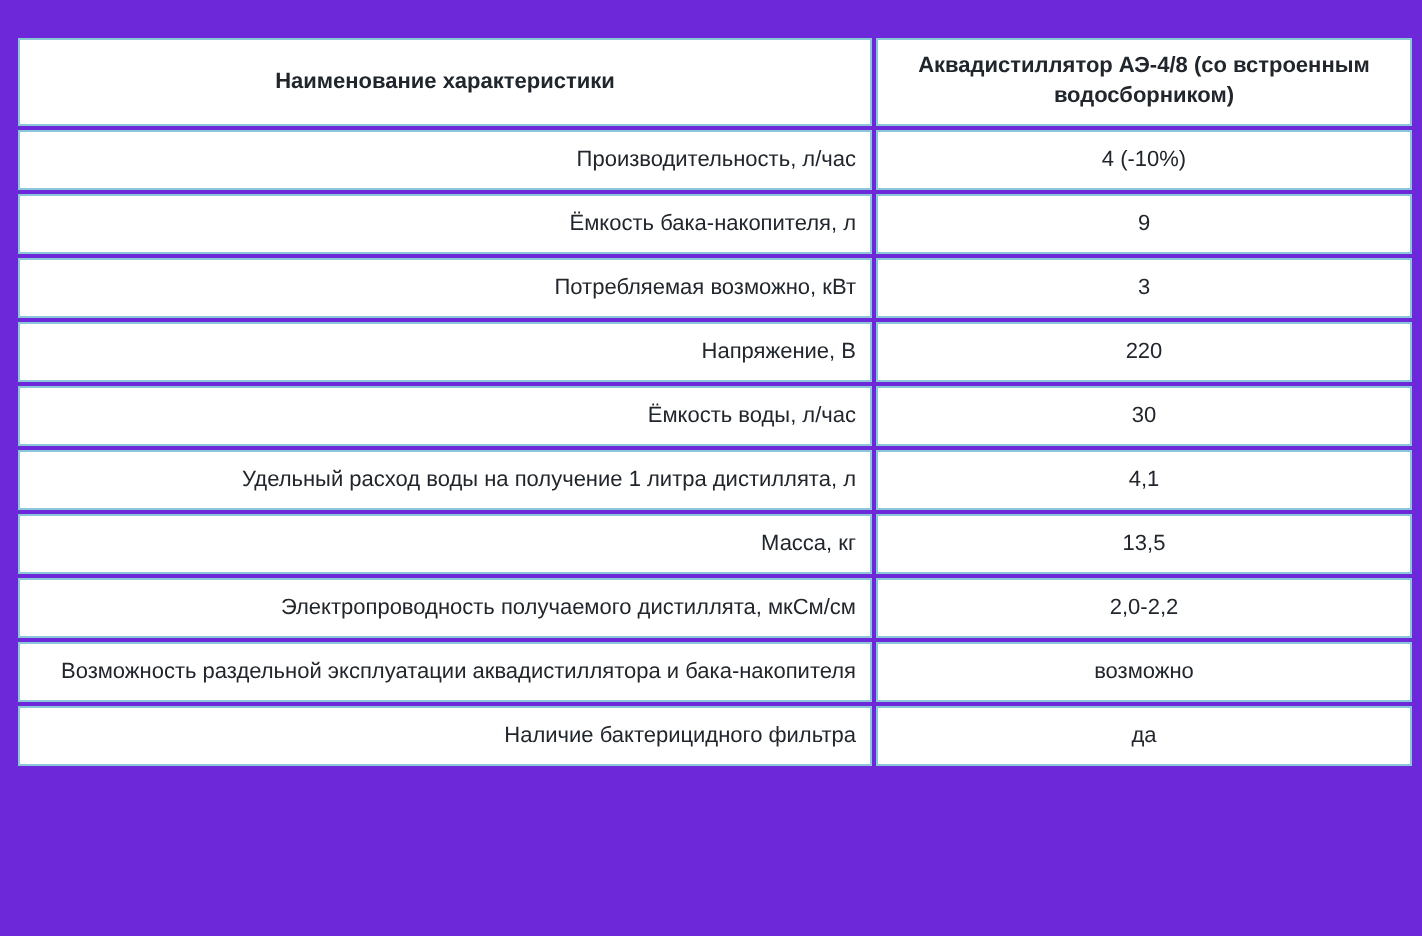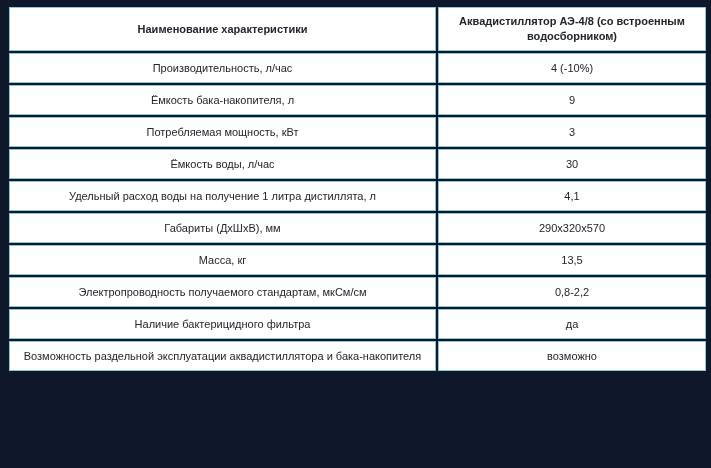--- a/index.html
+++ b/index.html
@@ -5,22 +5,22 @@
   html, body {
     margin: 0;
     padding: 0;
     background: #ffffff;
     font-family: "Liberation Sans", sans-serif;
   }
   .page {
     width: 711px;
     height: 468px;
     box-sizing: border-box;
-    padding: 5px 7px;
-    background: #0f172a;
+    padding: 17px 7px;
+    background: #6d28d9;
   }
   table.specs {
     border-collapse: separate;
     border-spacing: 2px;
     width: 697px;
     table-layout: fixed;
   }
   table.specs th,
   table.specs td {
     border: 1px solid #8cc7d7;
@@ -32,21 +32,21 @@
     vertical-align: middle;
     box-sizing: border-box;
     overflow-wrap: break-word;
   }
   table.specs th {
     font-weight: bold;
     text-align: center;
     height: 44px;
   }
   td.name-cell {
-    text-align: center;
+    text-align: right;
     height: 30px;
   }
   td.value-cell {
     text-align: center;
     height: 24px;
   }
   col.c1 { width: 427px; }
   col.c2 { width: 268px; }
 </style>
 </head>
@@ -67,46 +67,46 @@
     <tbody>
       <tr>
         <td class="name-cell">Производительность, л/час</td>
         <td class="value-cell">4 (-10%)</td>
       </tr>
       <tr>
         <td class="name-cell">Ёмкость бака-накопителя, л</td>
         <td class="value-cell">9</td>
       </tr>
       <tr>
-        <td class="name-cell">Потребляемая мощность, кВт</td>
+        <td class="name-cell">Потребляемая возможно, кВт</td>
         <td class="value-cell">3</td>
+      </tr>
+      <tr>
+        <td class="name-cell">Напряжение, В</td>
+        <td class="value-cell">220</td>
       </tr>
       <tr>
         <td class="name-cell">Ёмкость воды, л/час</td>
         <td class="value-cell">30</td>
       </tr>
       <tr>
         <td class="name-cell">Удельный расход воды на получение 1 литра дистиллята, л</td>
         <td class="value-cell">4,1</td>
       </tr>
       <tr>
-        <td class="name-cell">Габариты (ДхШхВ), мм</td>
-        <td class="value-cell">290х320х570</td>
-      </tr>
-      <tr>
         <td class="name-cell">Масса, кг</td>
         <td class="value-cell">13,5</td>
       </tr>
       <tr>
-        <td class="name-cell">Электропроводность получаемого стандартам, мкСм/см</td>
-        <td class="value-cell">0,8-2,2</td>
+        <td class="name-cell">Электропроводность получаемого дистиллята, мкСм/см</td>
+        <td class="value-cell">2,0-2,2</td>
+      </tr>
+      <tr>
+        <td class="name-cell">Возможность раздельной эксплуатации аквадистиллятора и бака-накопителя</td>
+        <td class="value-cell">возможно</td>
       </tr>
       <tr>
         <td class="name-cell">Наличие бактерицидного фильтра</td>
         <td class="value-cell">да</td>
-      </tr>
-      <tr>
-        <td class="name-cell">Возможность раздельной эксплуатации аквадистиллятора и бака-накопителя</td>
-        <td class="value-cell">возможно</td>
       </tr>
     </tbody>
   </table>
 </div>
 
 </body></html>

